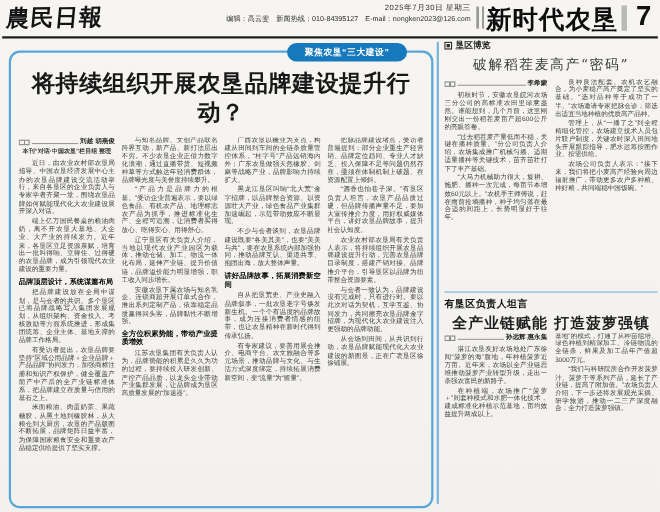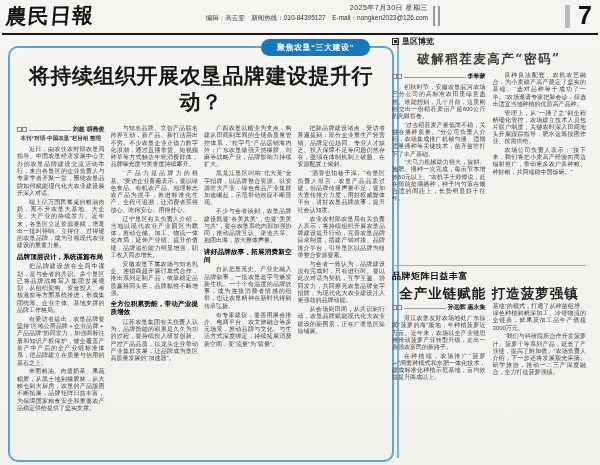--- a/index.html
+++ b/index.html
@@ -53,29 +53,29 @@
   .byline{margin:1px 0 4px;}
   .byline-row{display:flex;align-items:center;gap:2px;}
   .byline-squares{width:10px;height:4.5px;border:1px solid #888;box-sizing:border-box;
     background:linear-gradient(to right,transparent 43%,#888 43% 57%,transparent 57%);}
   .byline-line{flex:1;border-bottom:1px solid #9a9a9a;height:0;transform:translateY(1px);}
   .byline-names{font-size:6px;font-weight:bold;color:#1d1d1d;white-space:nowrap;}
   .byline-note{font-size:5.5px;color:#3a3a3a;text-align:center;margin-top:1.5px;font-weight:bold;}
 
   
   .vdiv{position:absolute;left:397px;top:38px;width:2px;height:420px;background:#79b4dc;}
-  .right{position:absolute;left:392px;top:36px;width:194px;height:424px;}
+  .right{position:absolute;left:404px;top:36px;width:194px;height:424px;}
   .sec-label{display:flex;align-items:center;gap:3px;font-size:8px;font-weight:bold;color:#1c1c1c;margin-bottom:4px;}
   .sec-label .sq{width:7px;height:7px;border:1.3px solid #2b2b2b;box-sizing:border-box;position:relative;}
   .sec-label .sq::after{content:"";position:absolute;left:1px;top:1px;width:2.5px;height:2.5px;background:#2b2b2b;}
   .kicker{font-size:9px;font-weight:bold;color:#0f0f0f;margin:1px 0 2px;letter-spacing:.5px;}
   .art1-head{
     font-family:"DejaVu Serif","Liberation Serif",serif;
     font-size:12.5px;color:#3c3c3c;text-align:center;letter-spacing:1.5px;
-    font-weight:700;margin:0 0 4px;
+    font-weight:400;margin:0 0 4px;
   }
   .art2-head{
     font-family:"DejaVu Serif","Liberation Serif",serif;
     font-size:13.5px;color:#1f1f1f;text-align:center;letter-spacing:1px;
     font-weight:bold;margin:1px 0 0;
   }
   .rcols{display:flex;gap:7px;overflow:hidden;}
   .rcols .col{font-size:6px;line-height:7.2px;}
   #art1-cols{height:188px;}
   #art2-cols{height:118px;}
@@ -86,20 +86,21 @@
 
 <div class="page">
 
   <div class="hdr">
     <div class="masthead">農民日報</div>
     <div class="hdr-info">
       <div class="hdr-date">2025年7月30日  星期三</div>
       <div class="hdr-meta">编辑：高云雯　新闻热线：010-84395127　E-mail：nongken2023@126.com</div>
     </div>
     <div class="dbars"></div>
+    <div class="sect-title">新时代农垦</div>
     <div class="pgnum-bar"></div>
     <div class="pgnum">7</div>
   </div>
   <div class="hdr-rule"></div>
 
   <section class="feature">
     <div class="badge">聚焦农垦“三大建设”</div>
     <h1>将持续组织开展农垦品牌建设提升行动？</h1>
     <div class="cols" id="feature-cols">
         <div class="col">
@@ -171,21 +172,21 @@
             <p>良种良法配套、农机农艺融合，为小麦稳产高产奠定了坚实的基础。“选对品种等于成功了一半。”农场邀请专家把脉会诊，筛选出适宜当地种植的优质高产品种。</p>
             <p>管理上，从“一播了之”到全程精细化管控，农场建立技术人员包片联户制度，关键农时深入田间地头开展跟踪指导，肥水运筹按图作业、按需供给。</p>
             <p>农场公司负责人表示：“接下来，我们将把小麦高产经验向周边辐射推广，带动更多农户多种粮、种好粮，共同端稳中国饭碗。”</p>
           </div>
         </div>
     </article>
 
     <hr class="hdiv">
 
     <article>
-      <div class="kicker">品牌矩阵日益丰富</div>
+      <div class="kicker">有垦区负责人坦言</div>
       <div class="art2-head">全产业链赋能 打造菠萝强镇</div>
       <div class="rcols" id="art2-cols">
           <div class="col">
             <div class="byline">
               <div class="byline-row">
                 <span class="byline-squares"></span>
                 <span class="byline-line"></span>
                 <span class="byline-names">孙远辉 惠永集</span>
               </div>
             </div>

